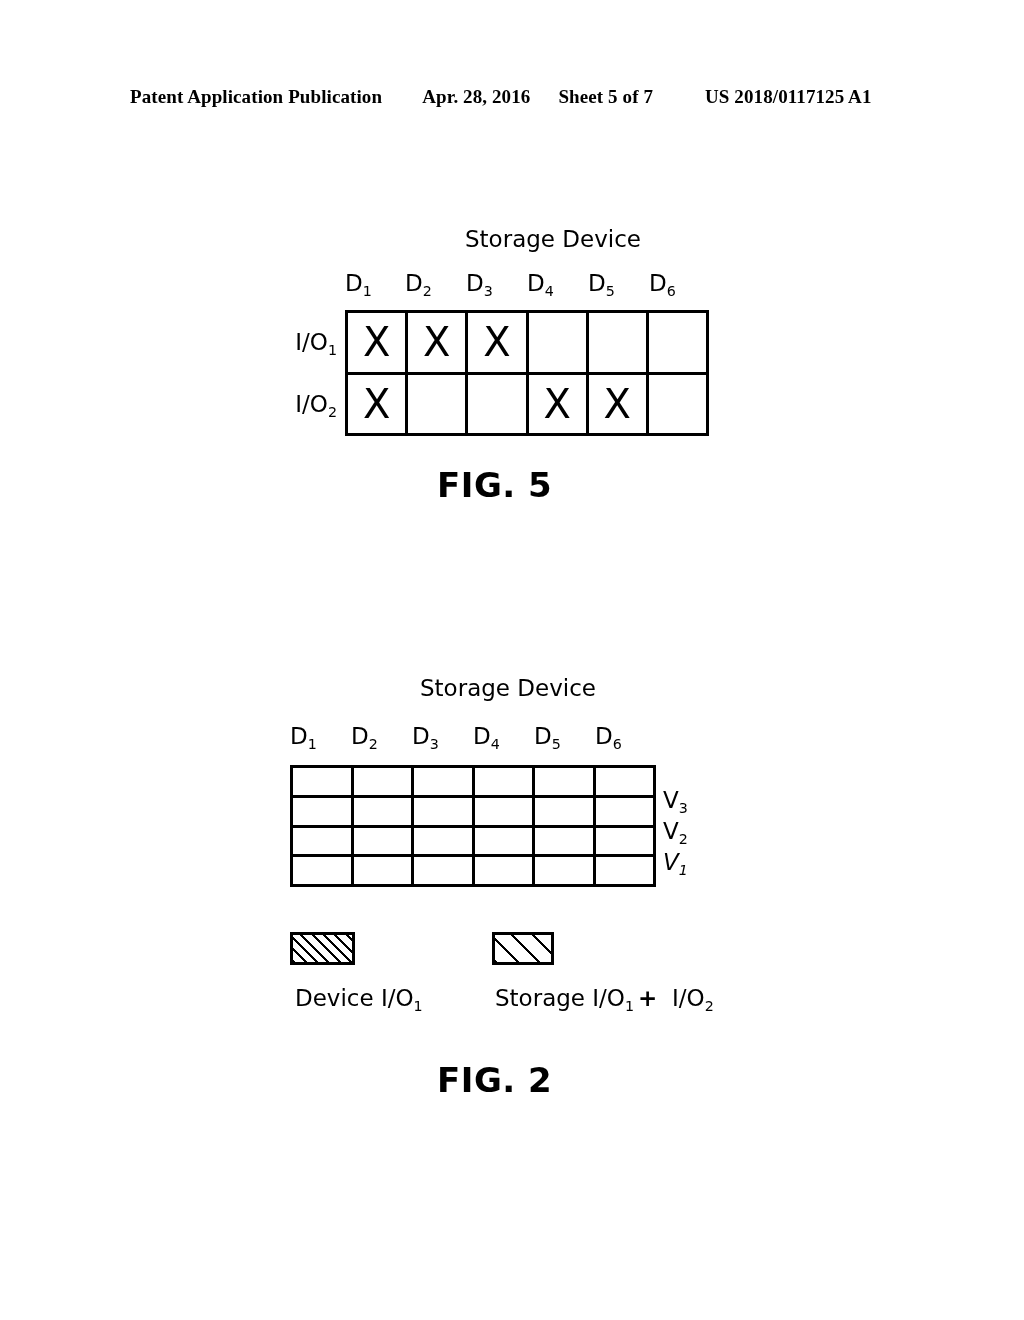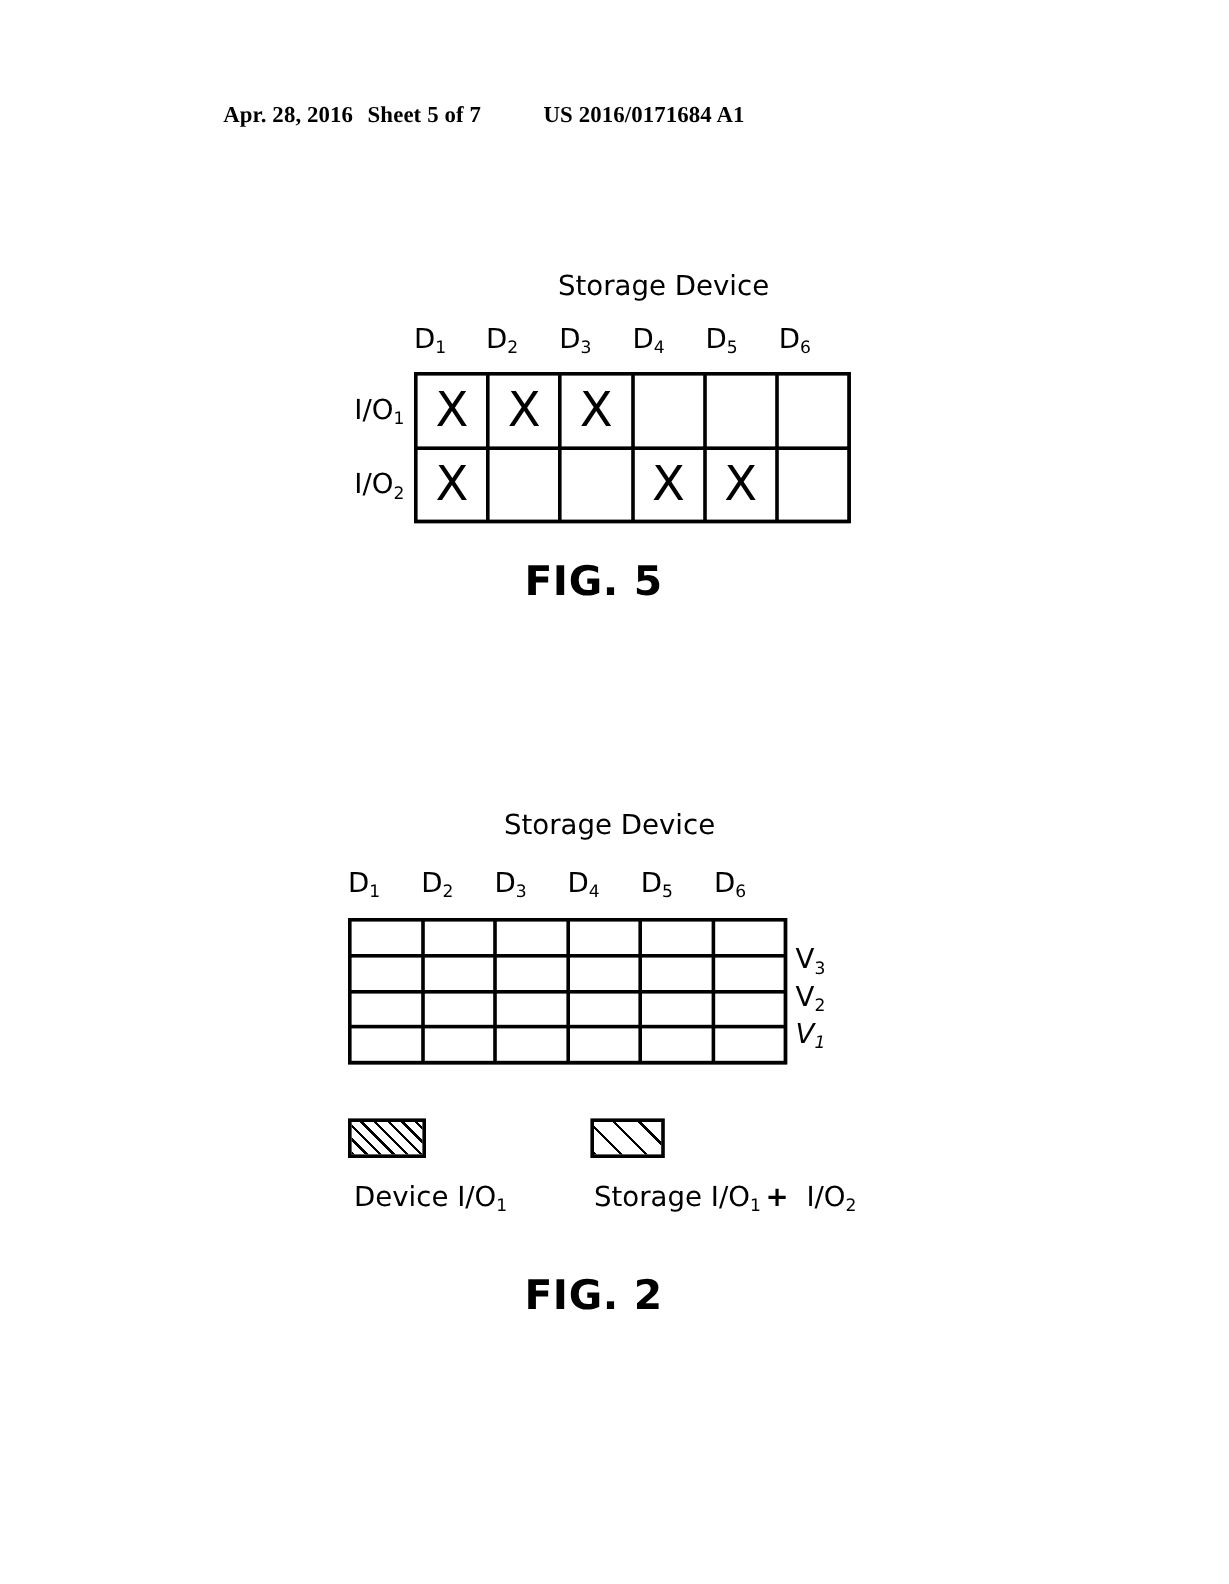--- a/index.html
+++ b/index.html
@@ -24,22 +24,22 @@
     width: 760px;
     display: flex;
     align-items: baseline;
     font-family: "Liberation Serif", serif;
     font-weight: bold;
     font-size: 19px;
     letter-spacing: 0.1px;
     white-space: nowrap;
   }
   .page-header .hdr-pub { }
-  .page-header .hdr-date { margin-left: 56px; }
-  .page-header .hdr-sheet { margin-left: 12px; }
+  .page-header .hdr-date { margin-left: 40px; }
+  .page-header .hdr-sheet { margin-left: 28px; }
   .page-header .hdr-patno { margin-left: 52px; }
 
   
   .fig-title {
     position: absolute;
     font-size: 23px;
     font-family: "DejaVu Sans", sans-serif;
     text-underline-offset: 3px;
     white-space: nowrap;
   }
@@ -141,23 +141,24 @@
     position: absolute;
     font-size: 23px;
     font-weight: bold;
     white-space: nowrap;
   }
 </style>
 </head>
 <body>
 
 <div class="page-header">
+  <span class="hdr-pub">Patent Application Publication</span>
   <span class="hdr-date">Apr. 28, 2016</span>
   <span class="hdr-sheet">Sheet 5 of 7</span>
-  <span class="hdr-patno">US 2016/0171684 A1</span>
+  <span class="hdr-patno">US 2018/0117125 A1</span>
 </div>
 
 <div>
 
   <div class="fig-title" style="left:465px; top:226px;">Storage Device</div>
 
   <div class="col-head" style="left:345px; top:270px; width:60px;">
     <span>D</span><sub>1</sub>
   </div>
   <div class="col-head" style="left:405px; top:270px; width:60px;">

